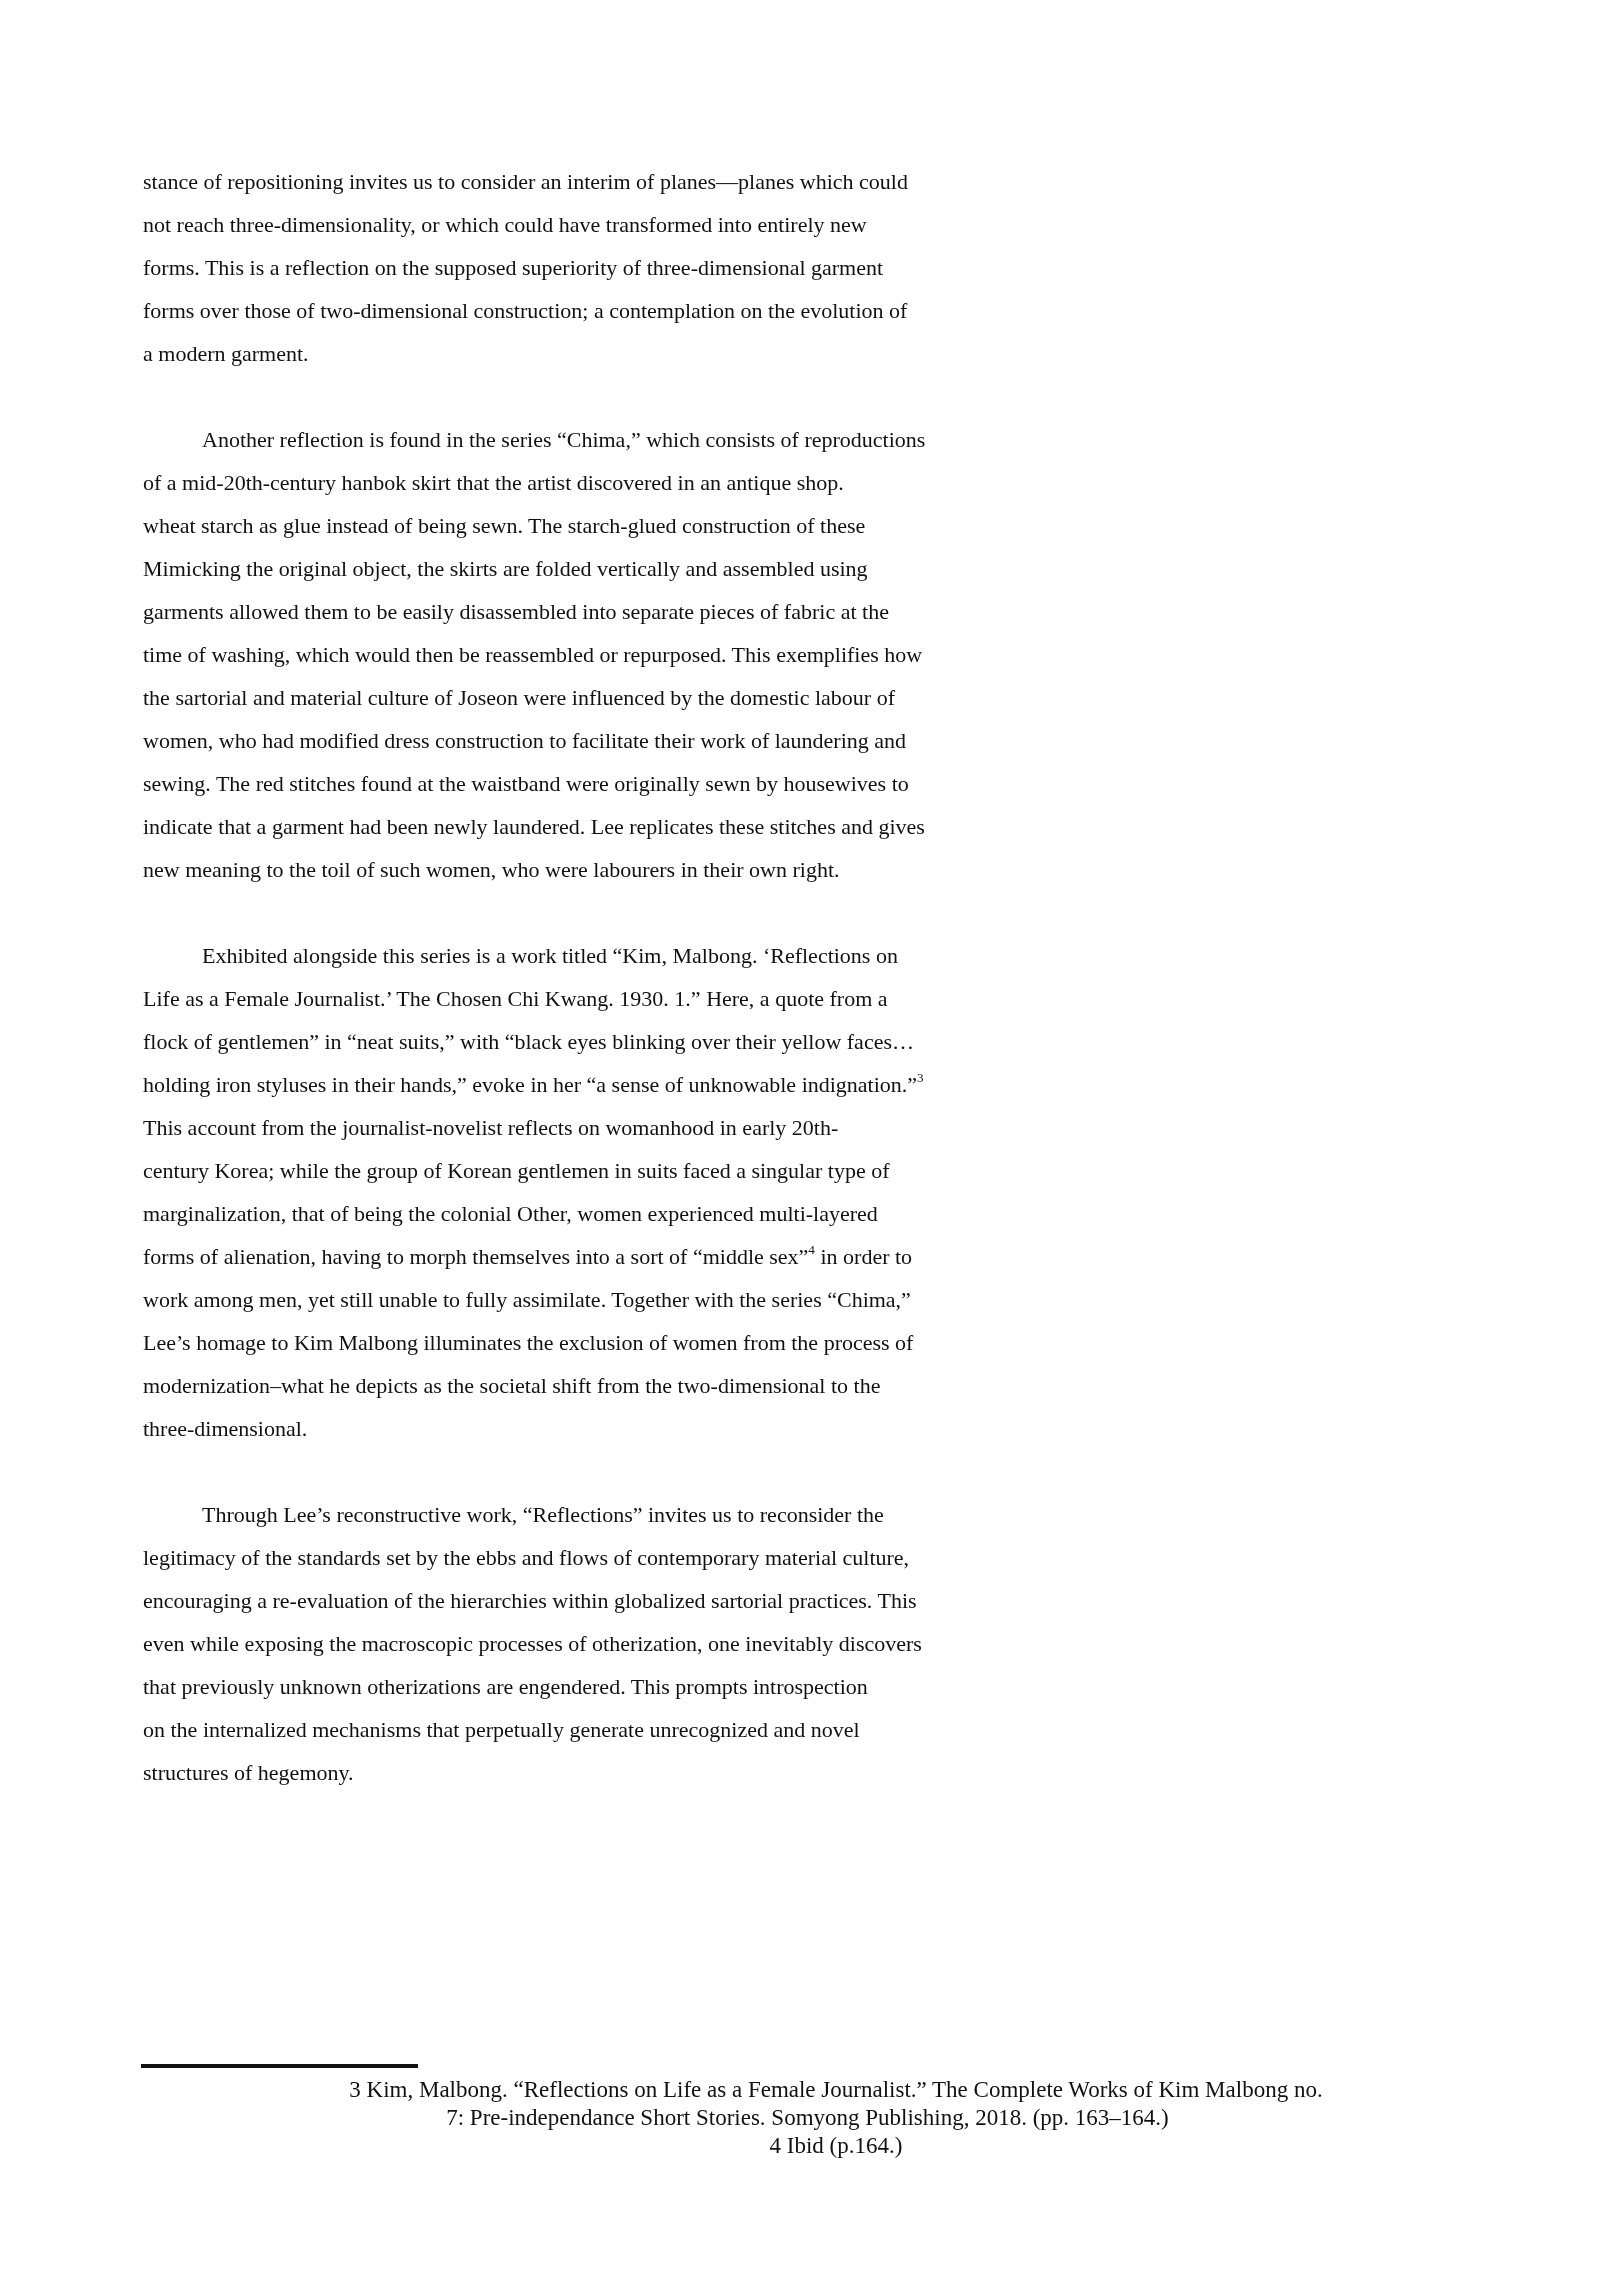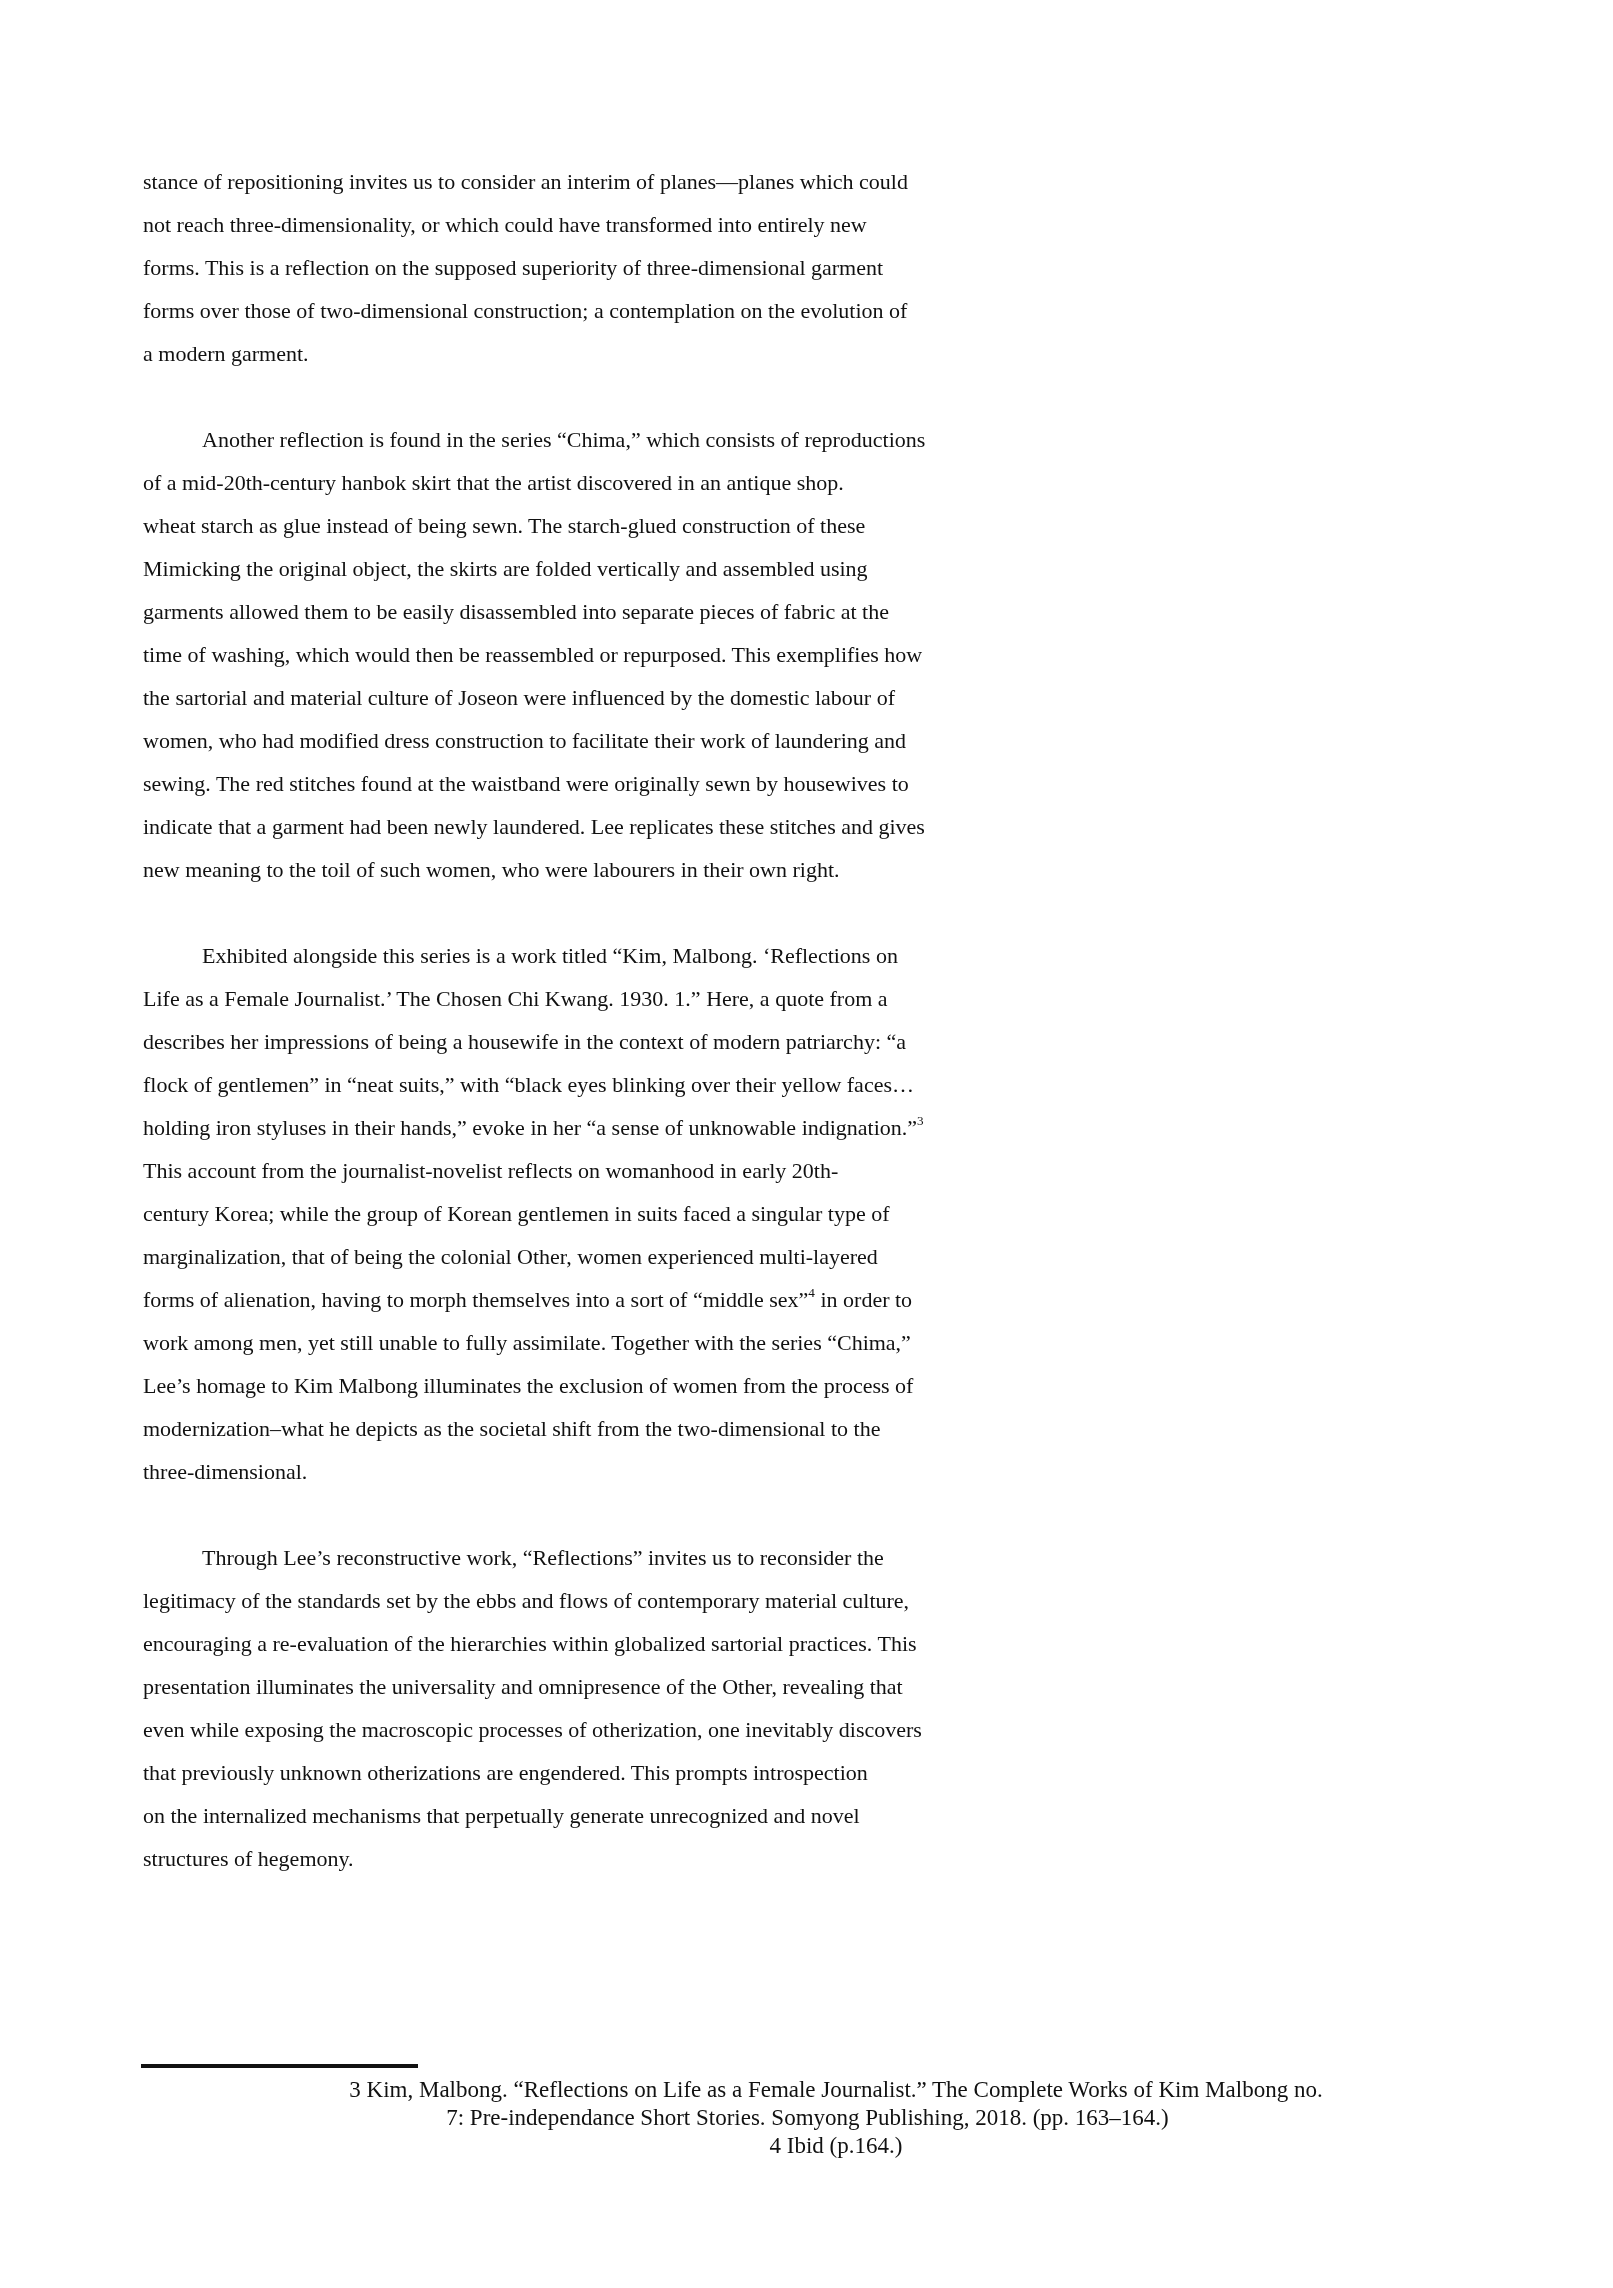--- a/index.html
+++ b/index.html
@@ -86,38 +86,36 @@
       <span class="line">the sartorial and material culture of Joseon were influenced by the domestic labour of</span>
       <span class="line">women, who had modified dress construction to facilitate their work of laundering and</span>
       <span class="line">sewing. The red stitches found at the waistband were originally sewn by housewives to</span>
       <span class="line">indicate that a garment had been newly laundered. Lee replicates these stitches and gives</span>
       <span class="line">new meaning to the toil of such women, who were labourers in their own right.</span>
     </p>
 
     <p class="para">
       <span class="line first">Exhibited alongside this series is a work titled “Kim, Malbong. ‘Reflections on</span>
       <span class="line">Life as a Female Journalist.’ The Chosen Chi Kwang. 1930. 1.” Here, a quote from a</span>
-      <span class="line">describes her impressions of being a housewife in the context of modern patriarchy: “a</span>
       <span class="line">flock of gentlemen” in “neat suits,” with “black eyes blinking over their yellow faces…</span>
       <span class="line"><span>holding iron styluses in their hands,” evoke in her “a sense of unknowable indignation.”</span><sup class="fnref">3</sup></span>
       <span class="line">This account from the journalist-novelist reflects on womanhood in early 20th-</span>
       <span class="line">century Korea; while the group of Korean gentlemen in suits faced a singular type of</span>
       <span class="line">marginalization, that of being the colonial Other, women experienced multi-layered</span>
       <span class="line"><span>forms of alienation, having to morph themselves into a sort of “middle sex”</span><sup class="fnref">4</sup><span> in order to</span></span>
       <span class="line">work among men, yet still unable to fully assimilate. Together with the series “Chima,”</span>
       <span class="line">Lee’s homage to Kim Malbong illuminates the exclusion of women from the process of</span>
       <span class="line">modernization–what he depicts as the societal shift from the two-dimensional to the</span>
       <span class="line">three-dimensional.</span>
     </p>
 
     <p class="para">
       <span class="line first">Through Lee’s reconstructive work, “Reflections” invites us to reconsider the</span>
       <span class="line">legitimacy of the standards set by the ebbs and flows of contemporary material culture,</span>
       <span class="line">encouraging a re-evaluation of the hierarchies within globalized sartorial practices. This</span>
-      <span class="line">presentation illuminates the universality and omnipresence of the Other, revealing that</span>
       <span class="line">even while exposing the macroscopic processes of otherization, one inevitably discovers</span>
       <span class="line">that previously unknown otherizations are engendered. This prompts introspection</span>
       <span class="line">on the internalized mechanisms that perpetually generate unrecognized and novel</span>
       <span class="line">structures of hegemony.</span>
     </p>
   </div>
 
   <div class="footnote-rule"></div>
 
   <div class="footnotes">

